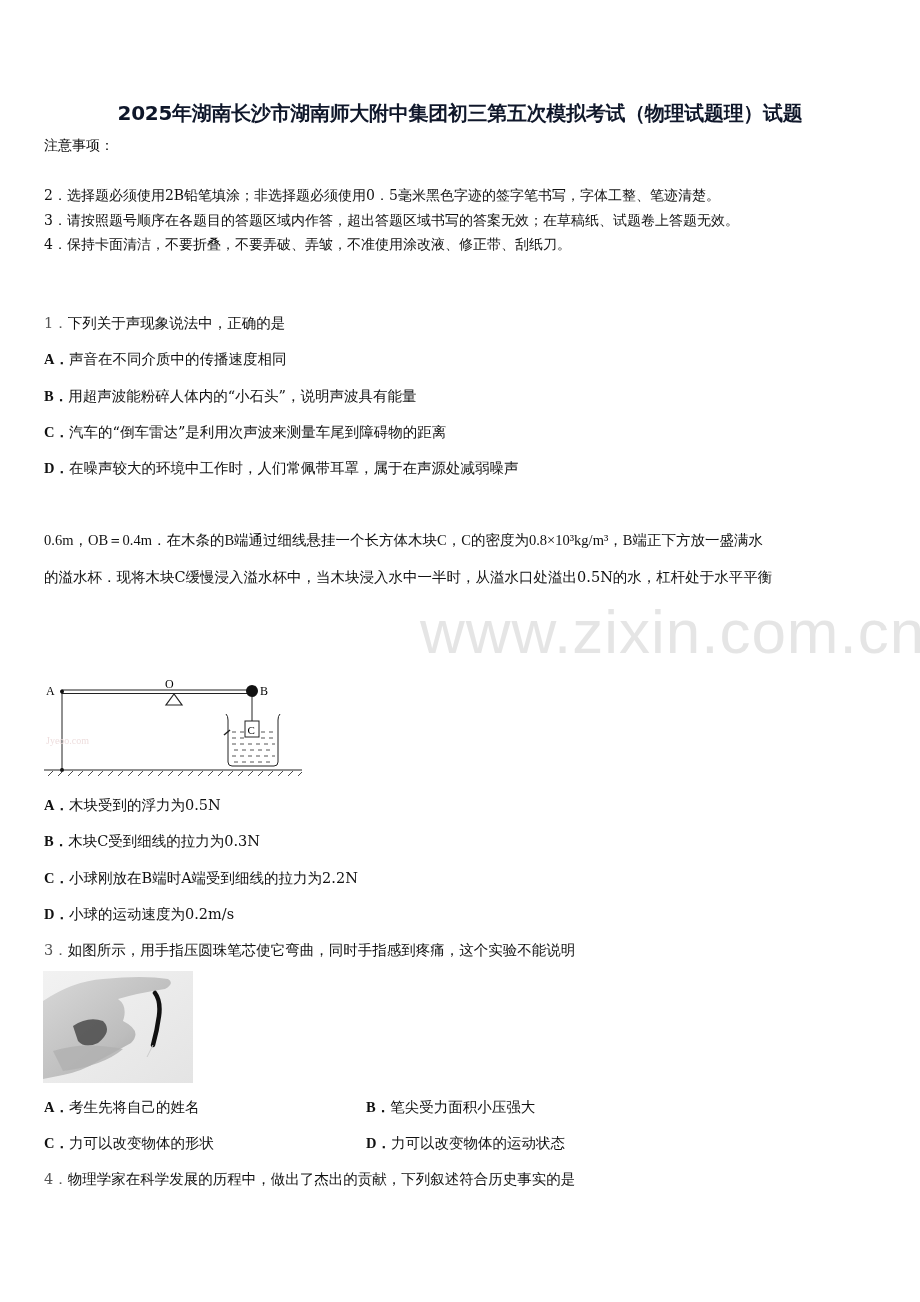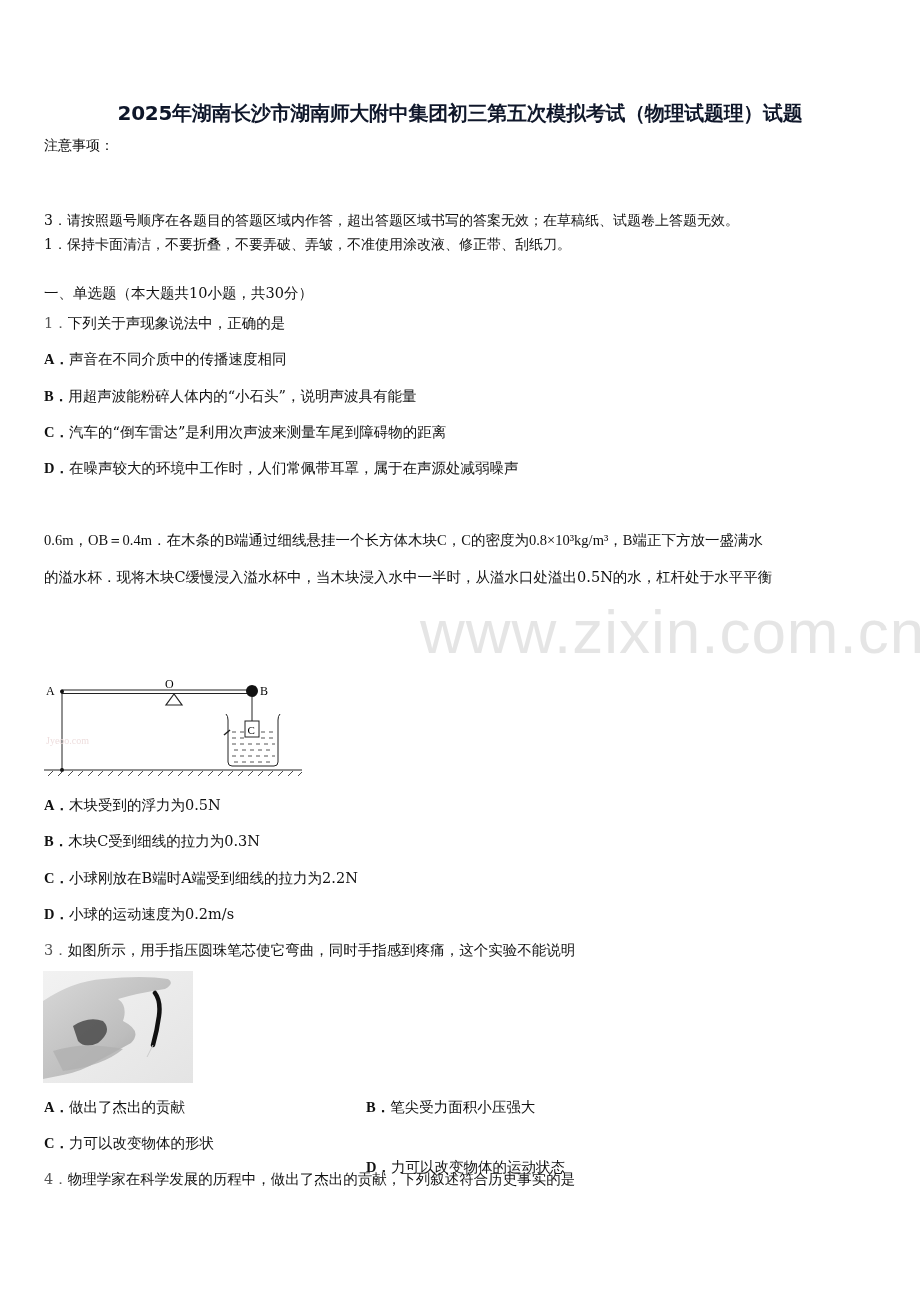--- a/index.html
+++ b/index.html
@@ -19,24 +19,24 @@
   .fig { position: absolute; }
 </style>
 </head>
 <body>
 
 <div class="page">
 
   <div class="title">2025年湖南长沙市湖南师大附中集团初三第五次模拟考试（物理试题理）试题</div>
 
   <div class="line notice" style="top:137px">注意事项：</div>
+  <div class="line notice" style="top:187px">2．选择题必须使用2B铅笔填涂；非选择题必须使用0．5毫米黑色字迹的签字笔书写，字体工整、笔迹清楚。</div>
   <div class="line notice" style="top:212px">3．请按照题号顺序在各题目的答题区域内作答，超出答题区域书写的答案无效；在草稿纸、试题卷上答题无效。</div>
-  <div class="line notice" style="top:236px">1．保持卡面清洁，不要折叠，不要弄破、弄皱，不准使用涂改液、修正带、刮纸刀。</div>
+  <div class="line notice" style="top:236px">4．保持卡面清洁，不要折叠，不要弄破、弄皱，不准使用涂改液、修正带、刮纸刀。</div>
 
-  <div class="line" style="top:284px">一、单选题（本大题共10小题，共30分）</div>
 
   <div class="line" style="top:314px">
     <span class="qnum">1．</span><span>下列关于声现象说法中，正确的是</span>
   </div>
   <div class="line" style="top:350px">
     <span class="opt-letter">A．</span><span>声音在不同介质中的传播速度相同</span>
   </div>
   <div class="line" style="top:423px">
     <span class="opt-letter">C．</span><span>汽车的“倒车雷达”是利用次声波来测量车尾到障碍物的距离</span>
   </div>
@@ -171,29 +171,29 @@
     </defs>
     <rect width="150" height="112" fill="url(#bg)"></rect>
     <path d="M0 30 Q30 10 60 8 Q100 4 125 8 Q132 12 122 18 Q95 22 75 28 Q85 35 80 50 Q100 60 88 72 Q70 82 55 90 Q40 100 20 104 L0 108 Z" fill="url(#skin)"></path>
     <path d="M30 55 Q45 45 60 50 Q70 60 55 72 Q42 78 35 70 Z" fill="#3a3a3a" opacity="0.75"></path>
     <path d="M10 80 Q40 70 80 78 Q60 95 20 100 Z" fill="#b0b0b0" opacity="0.8"></path>
     <path d="M112 22 Q118 30 116 45 Q114 60 110 74" stroke="#111" stroke-width="4.5" fill="none" stroke-linecap="round"></path>
     <path d="M110 74 L104 86" stroke="#ccc" stroke-width="1" fill="none"></path>
   </svg>
 
   <div class="line" style="top:1098px">
-    <span class="opt-letter">A．</span><span>做出了杰出的贡献</span>
+    <span class="opt-letter">A．</span><span>考生先将自己的姓名</span>
   </div>
   <div class="line" style="top:1098px;left:366px">
     <span class="opt-letter">B．</span><span>笔尖受力面积小压强大</span>
   </div>
   <div class="line" style="top:1134px">
     <span class="opt-letter">C．</span><span>力可以改变物体的形状</span>
   </div>
-  <div class="line" style="top:1158px;left:366px">
+  <div class="line" style="top:1134px;left:366px">
     <span class="opt-letter">D．</span><span>力可以改变物体的运动状态</span>
   </div>
 
   <div class="line" style="top:1170px">
     <span class="qnum">4．</span><span>物理学家在科学发展的历程中，做出了杰出的贡献，下列叙述符合历史事实的是</span>
   </div>
 
 </div>
 
 </body></html>

